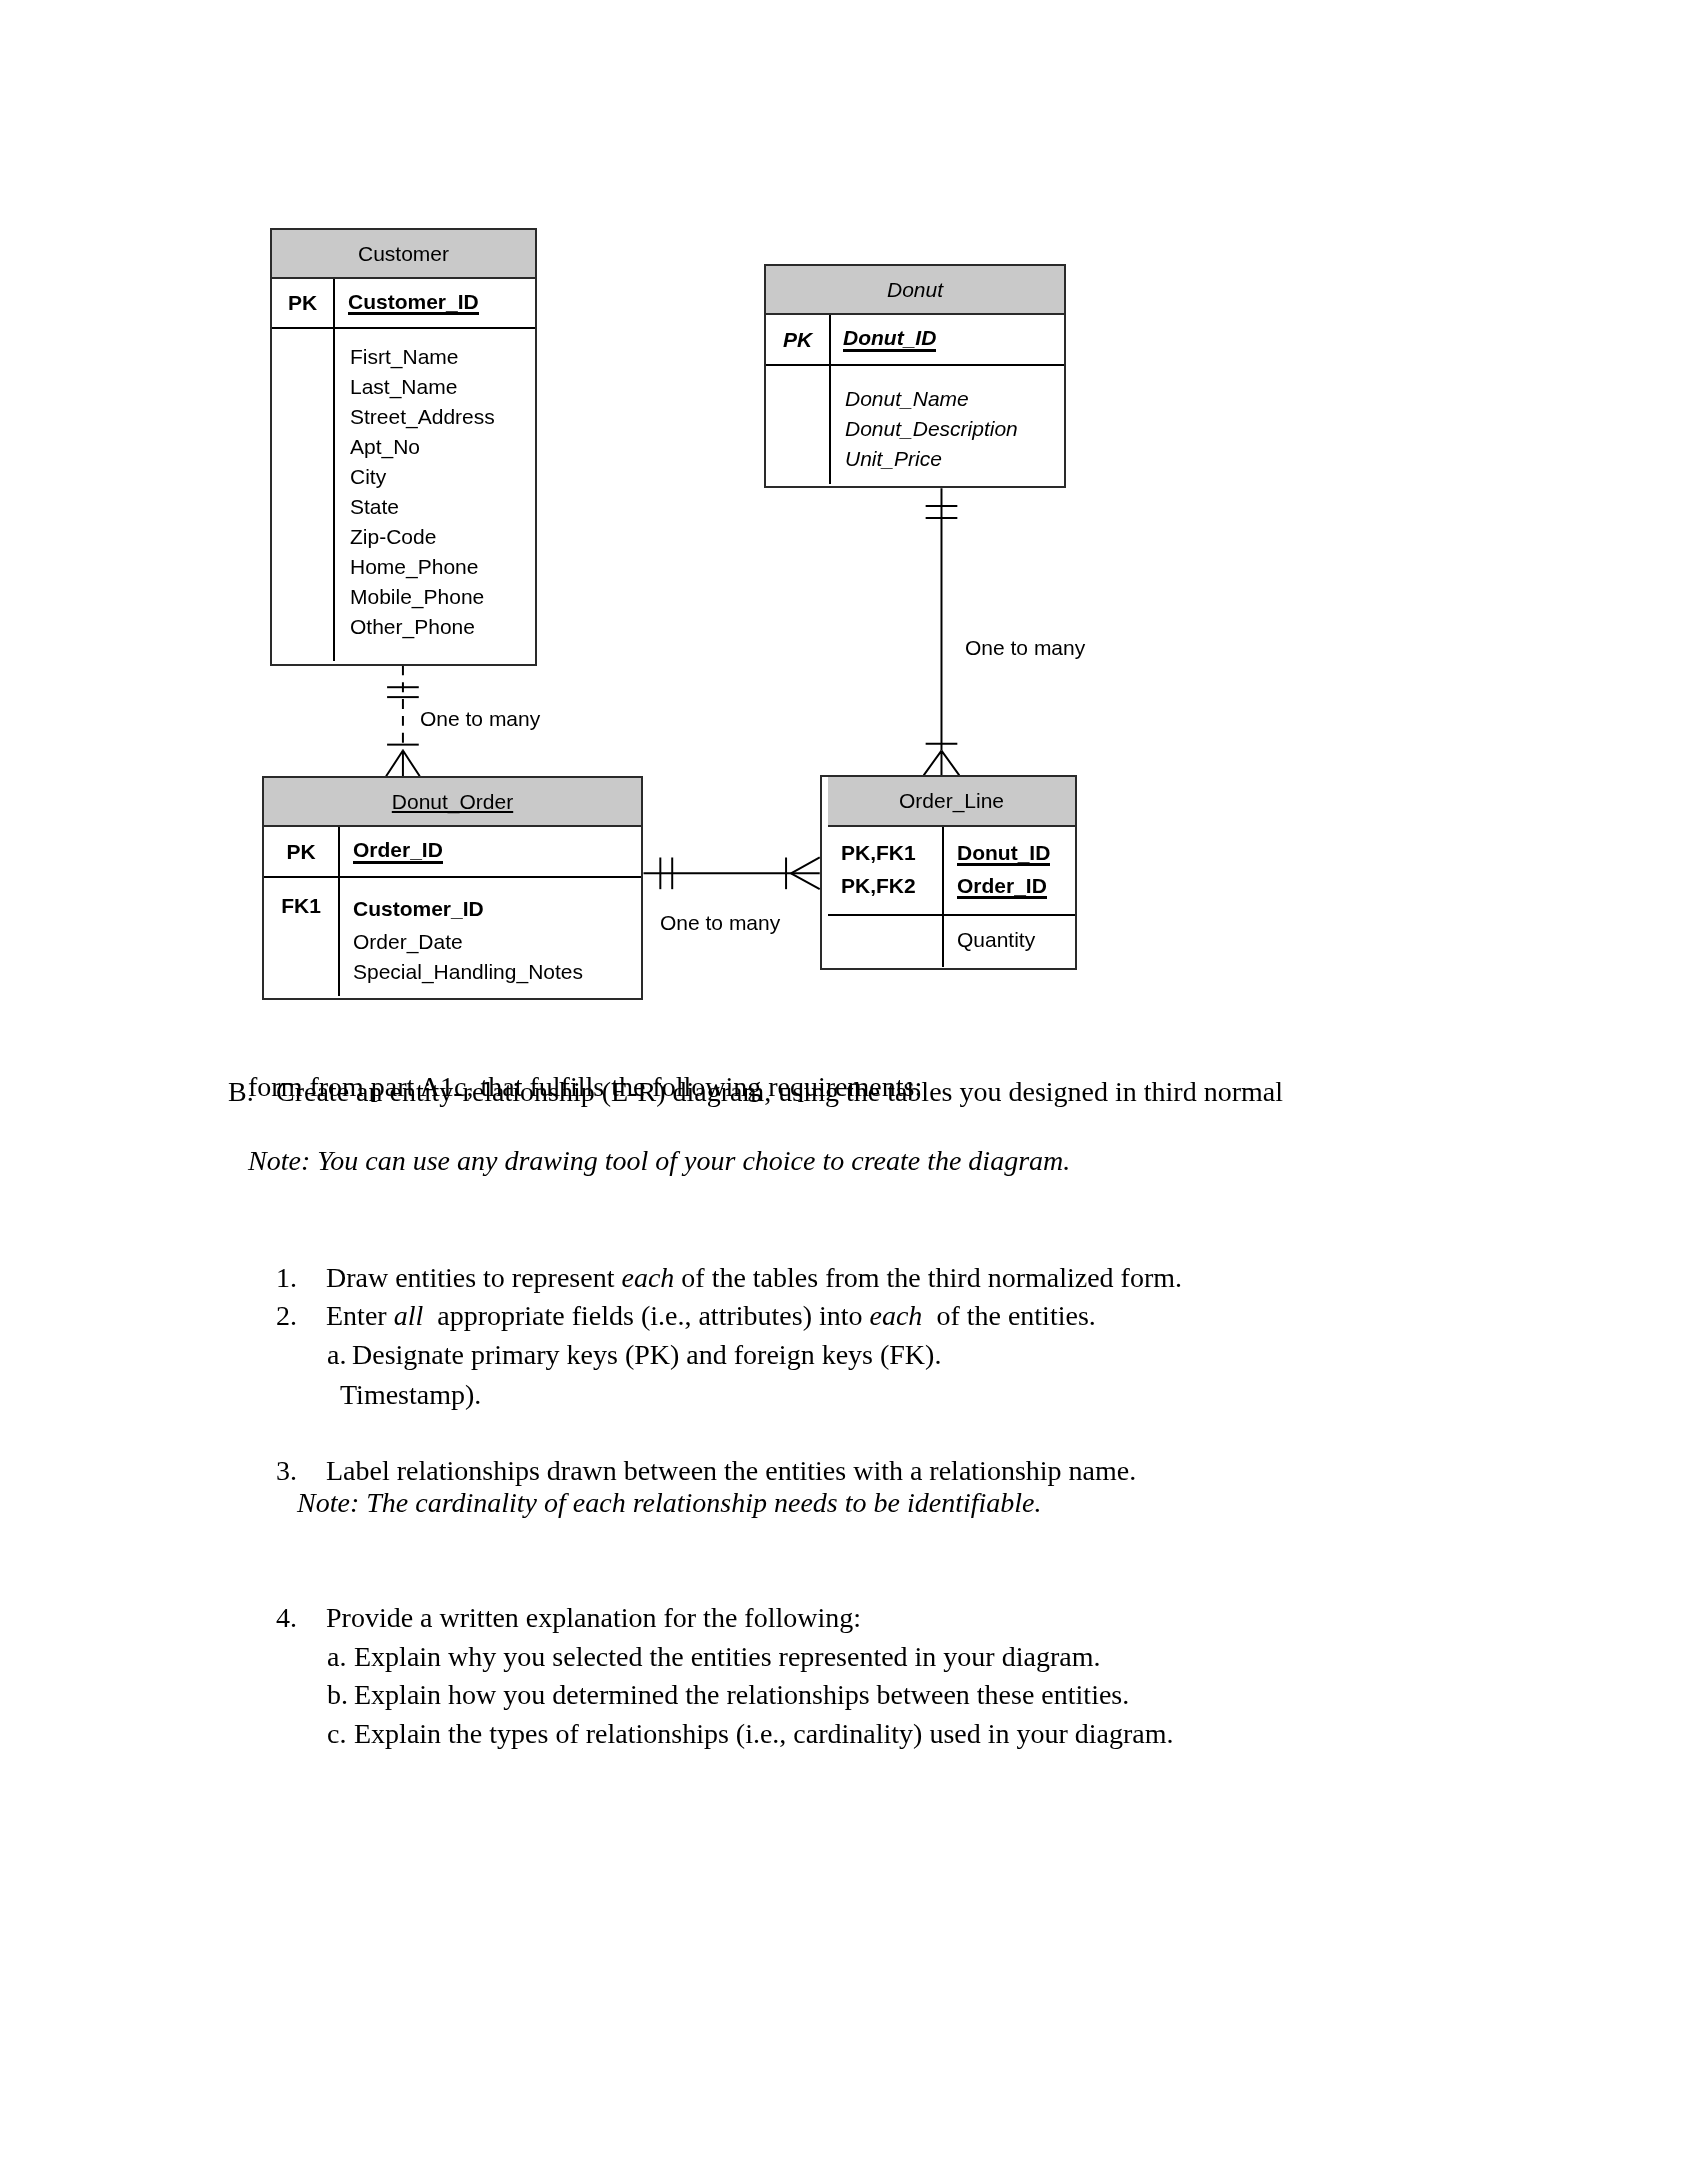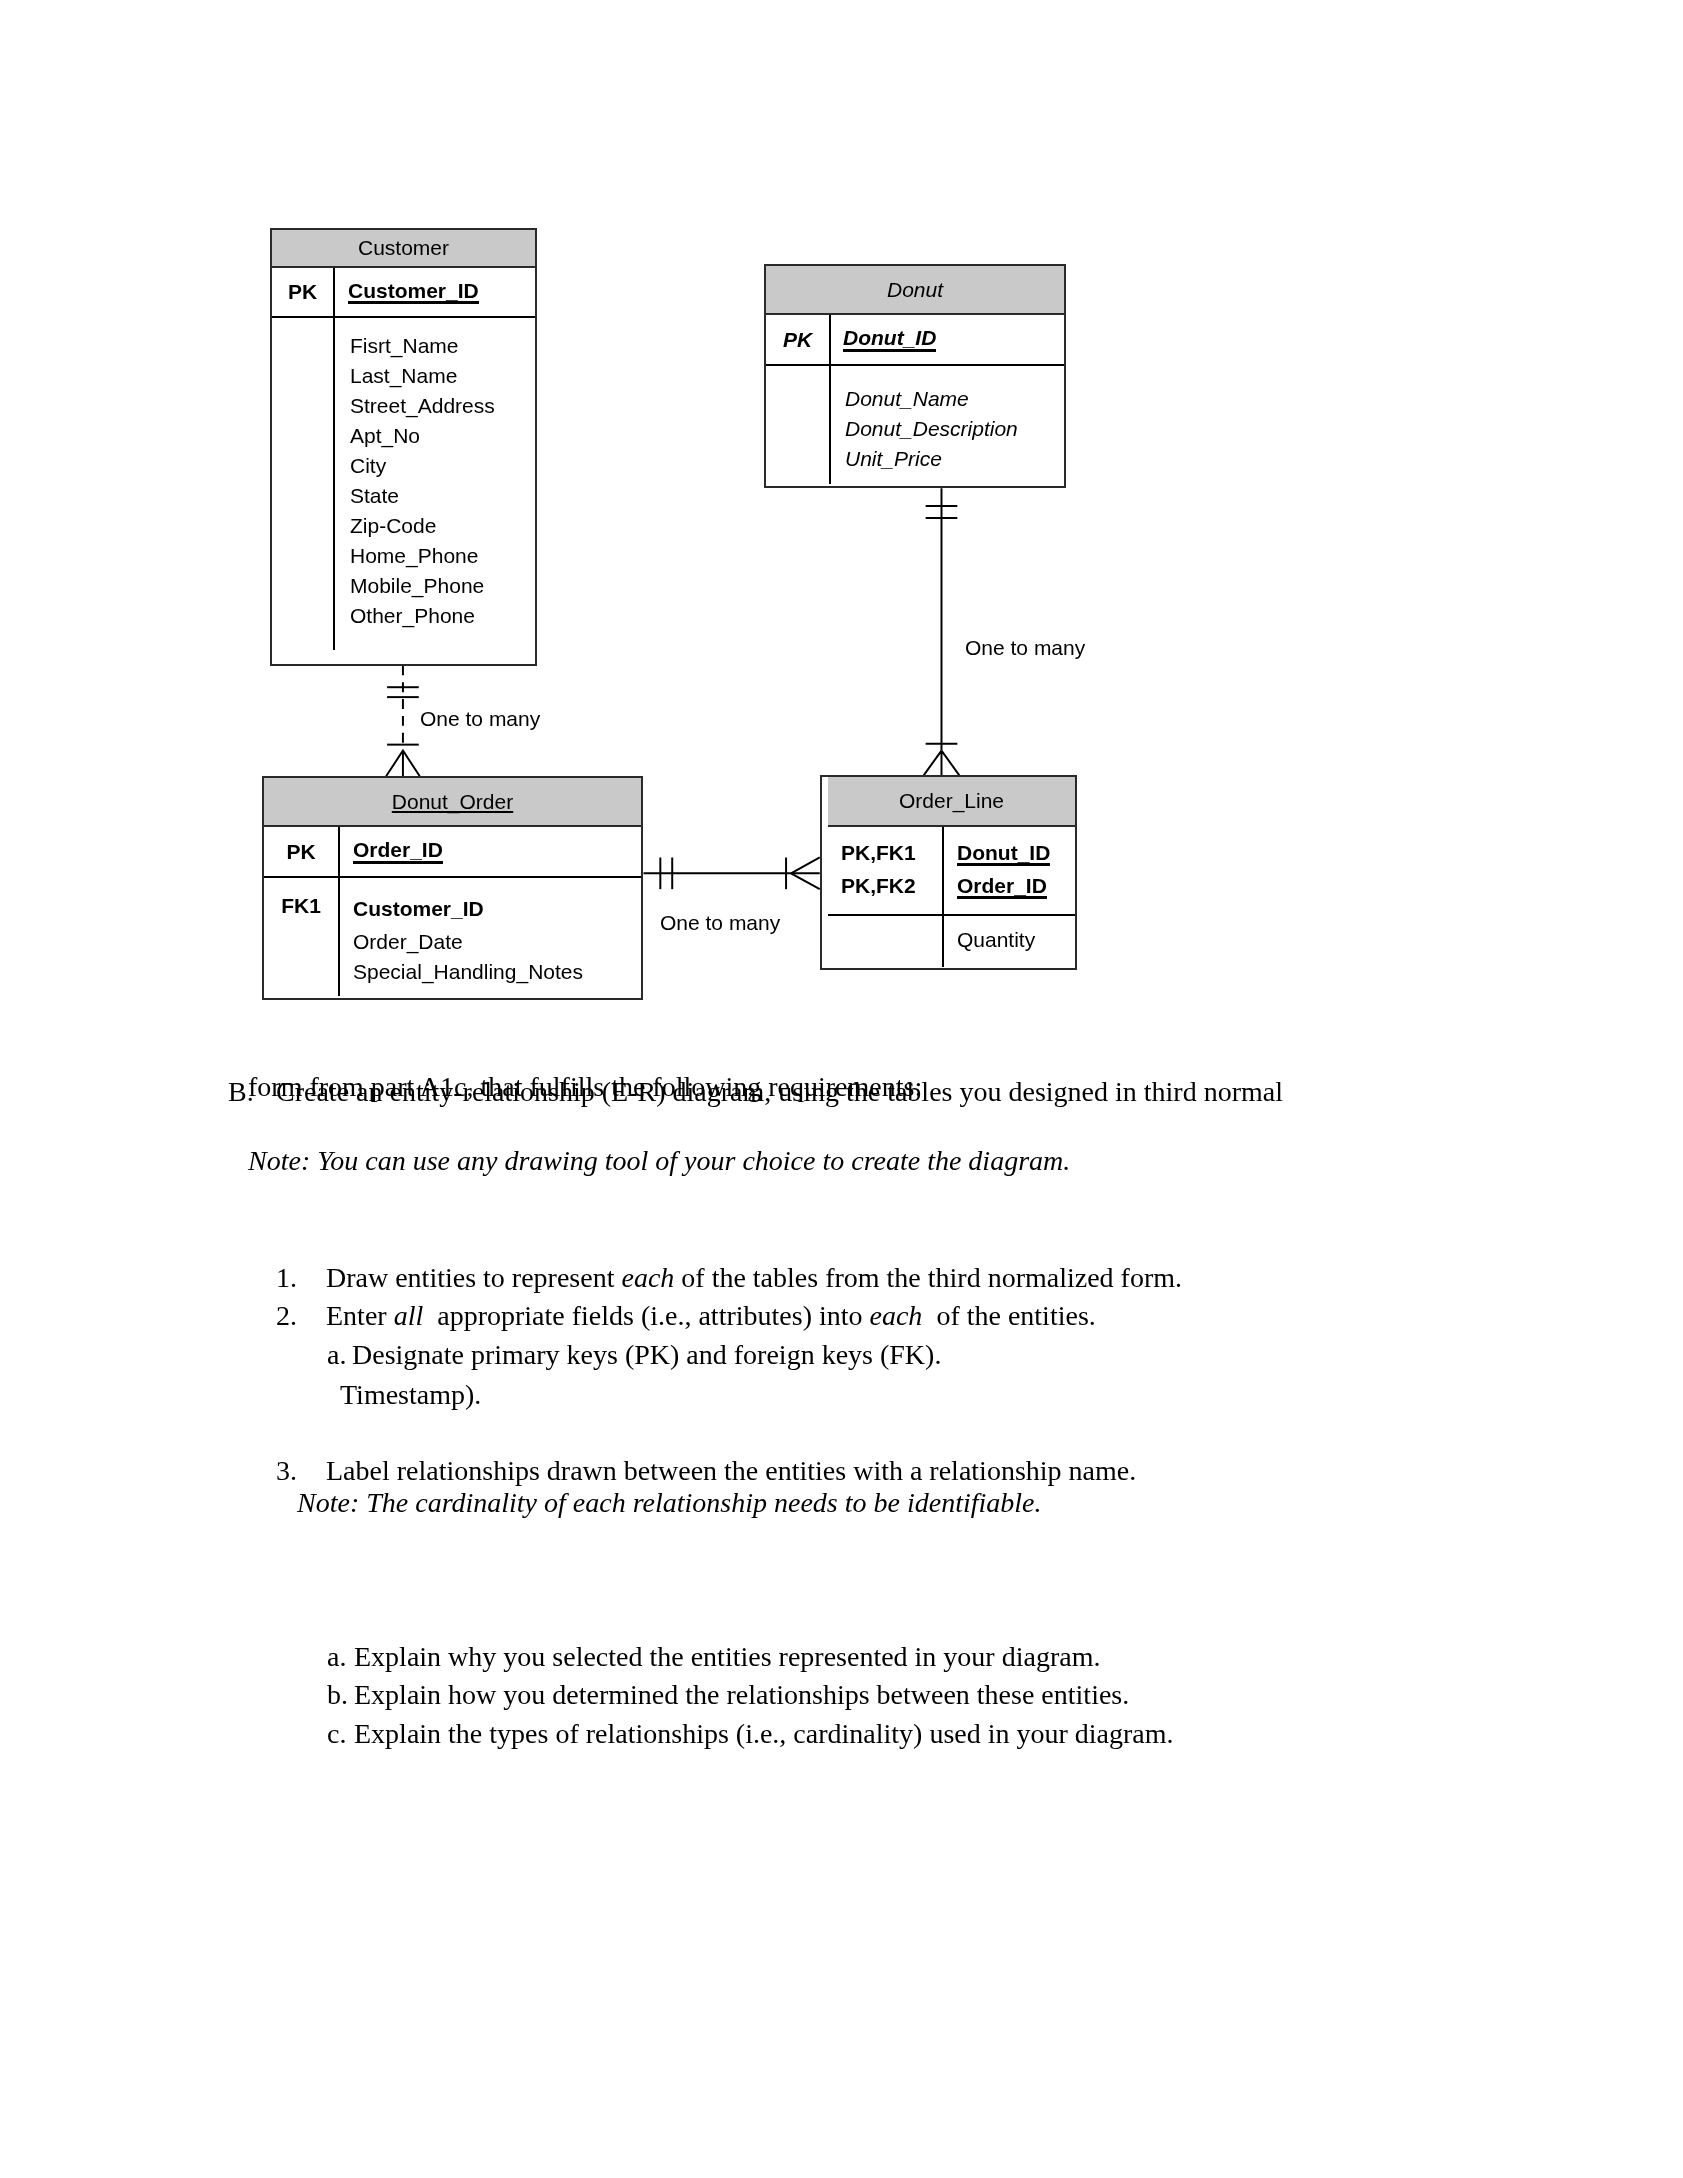--- a/index.html
+++ b/index.html
@@ -59,21 +59,21 @@
       <line x1="794" y1="866" x2="794" y2="898"></line>
       <path d="M799 882 L828 866 M799 882 L828 898"></path>
     </g>
   </svg>
 
   <div class="rel-label" style="left:420px;top:707px;">One to many</div>
   <div class="rel-label" style="left:965px;top:636px;">One to many</div>
   <div class="rel-label" style="left:660px;top:911px;">One to many</div>
 
   <div class="entity" style="left:270px;top:228px;width:267px;height:438px;">
-    <div class="hdr" style="height:38px;">Customer</div>
+    <div class="hdr" style="height:49px;">Customer</div>
     <div class="ebody" style="height:382px;">
       <div class="vdiv" style="left:61px;"></div>
       <div class="krow" style="height:50px;">
         <div class="kcell" style="width:61px;">PK</div>
         <div class="fcell" style="padding-left:15px;">
           <span class="keyfield">Customer_ID</span>
         </div>
       </div>
       <div class="attr-list" style="padding:16px 0 0 78px;">
           <div>Fisrt_Name</div>
@@ -167,20 +167,23 @@
   <div class="doc-line" style="left:299px;top:1301px;">
     <span class="marker" style="width:25px;">a.</span><span>Designate primary keys (PK) and foreign keys (FK).</span>
   </div>
   <div class="doc-line" style="left:340px;top:1377px;text-align:center;">Timestamp).</div>
   <div class="doc-line" style="left:248px;top:1417px;">
     <span class="marker" style="width:50px;">3.</span><span>Label relationships drawn between the entities with a relationship name.</span>
   </div>
 
   <div class="doc-line note" style="left:297px;top:1485px;">Note: The cardinality of each relationship needs to be identifiable.</div>
 
+  <div class="doc-line" style="left:248px;top:1564px;">
+    <span class="marker" style="width:50px;">4.</span><span>Provide a written explanation for the following:</span>
+  </div>
   <div class="doc-line" style="left:299px;top:1603px;">
     <span class="marker" style="width:27px;">a.</span><span>Explain why you selected the entities represented in your diagram.</span>
   </div>
   <div class="doc-line" style="left:299px;top:1641px;">
     <span class="marker" style="width:27px;">b.</span><span>Explain how you determined the relationships between these entities.</span>
   </div>
   <div class="doc-line" style="left:299px;top:1680px;">
     <span class="marker" style="width:27px;">c.</span><span>Explain the types of relationships (i.e., cardinality) used in your diagram.</span>
   </div>
 

